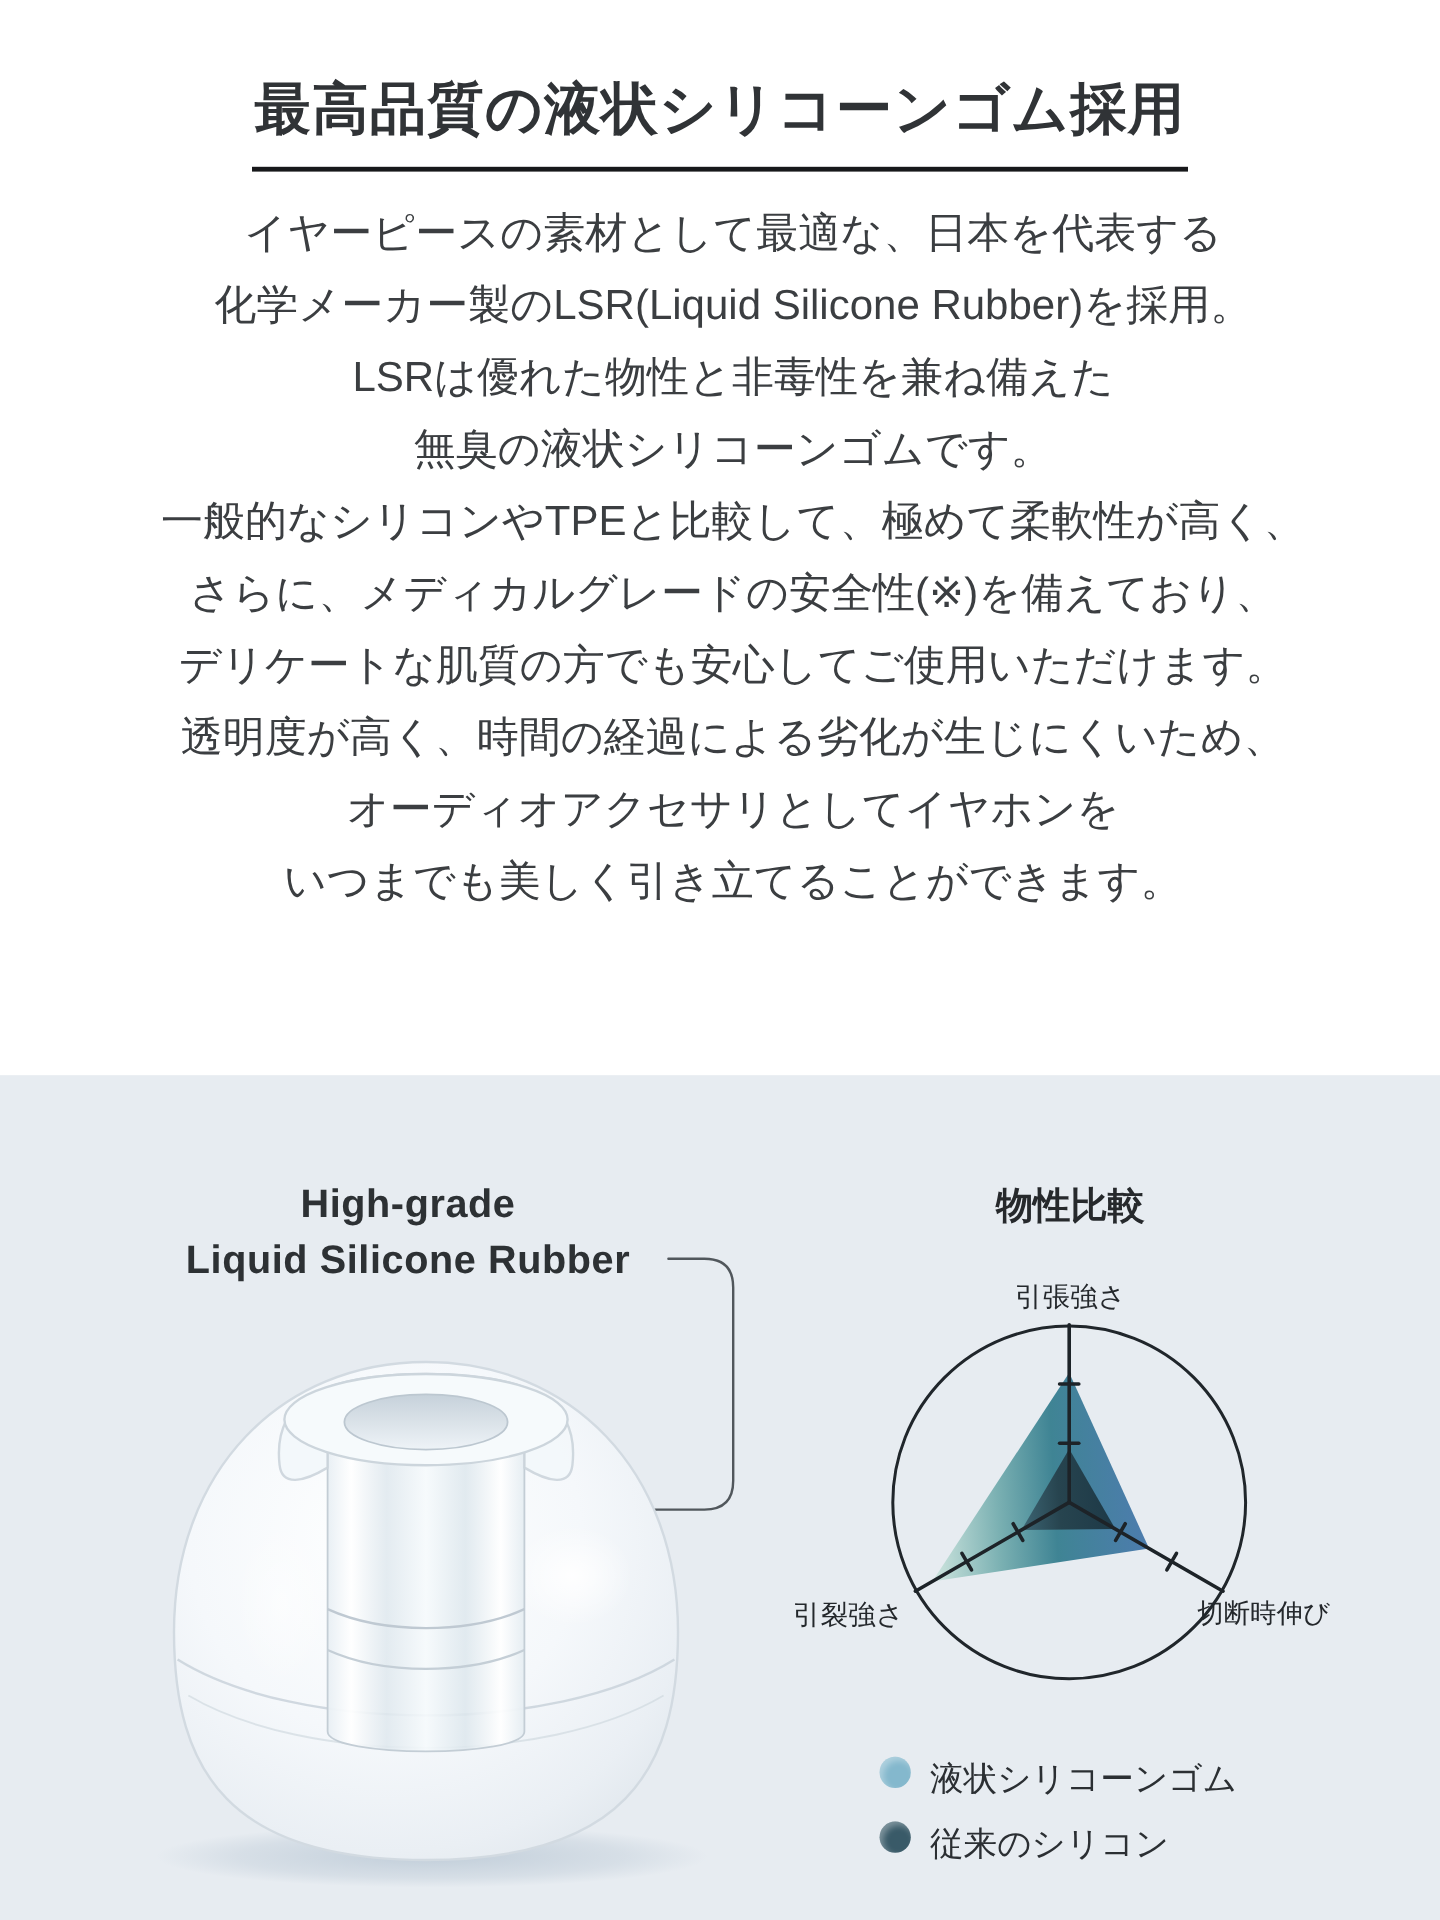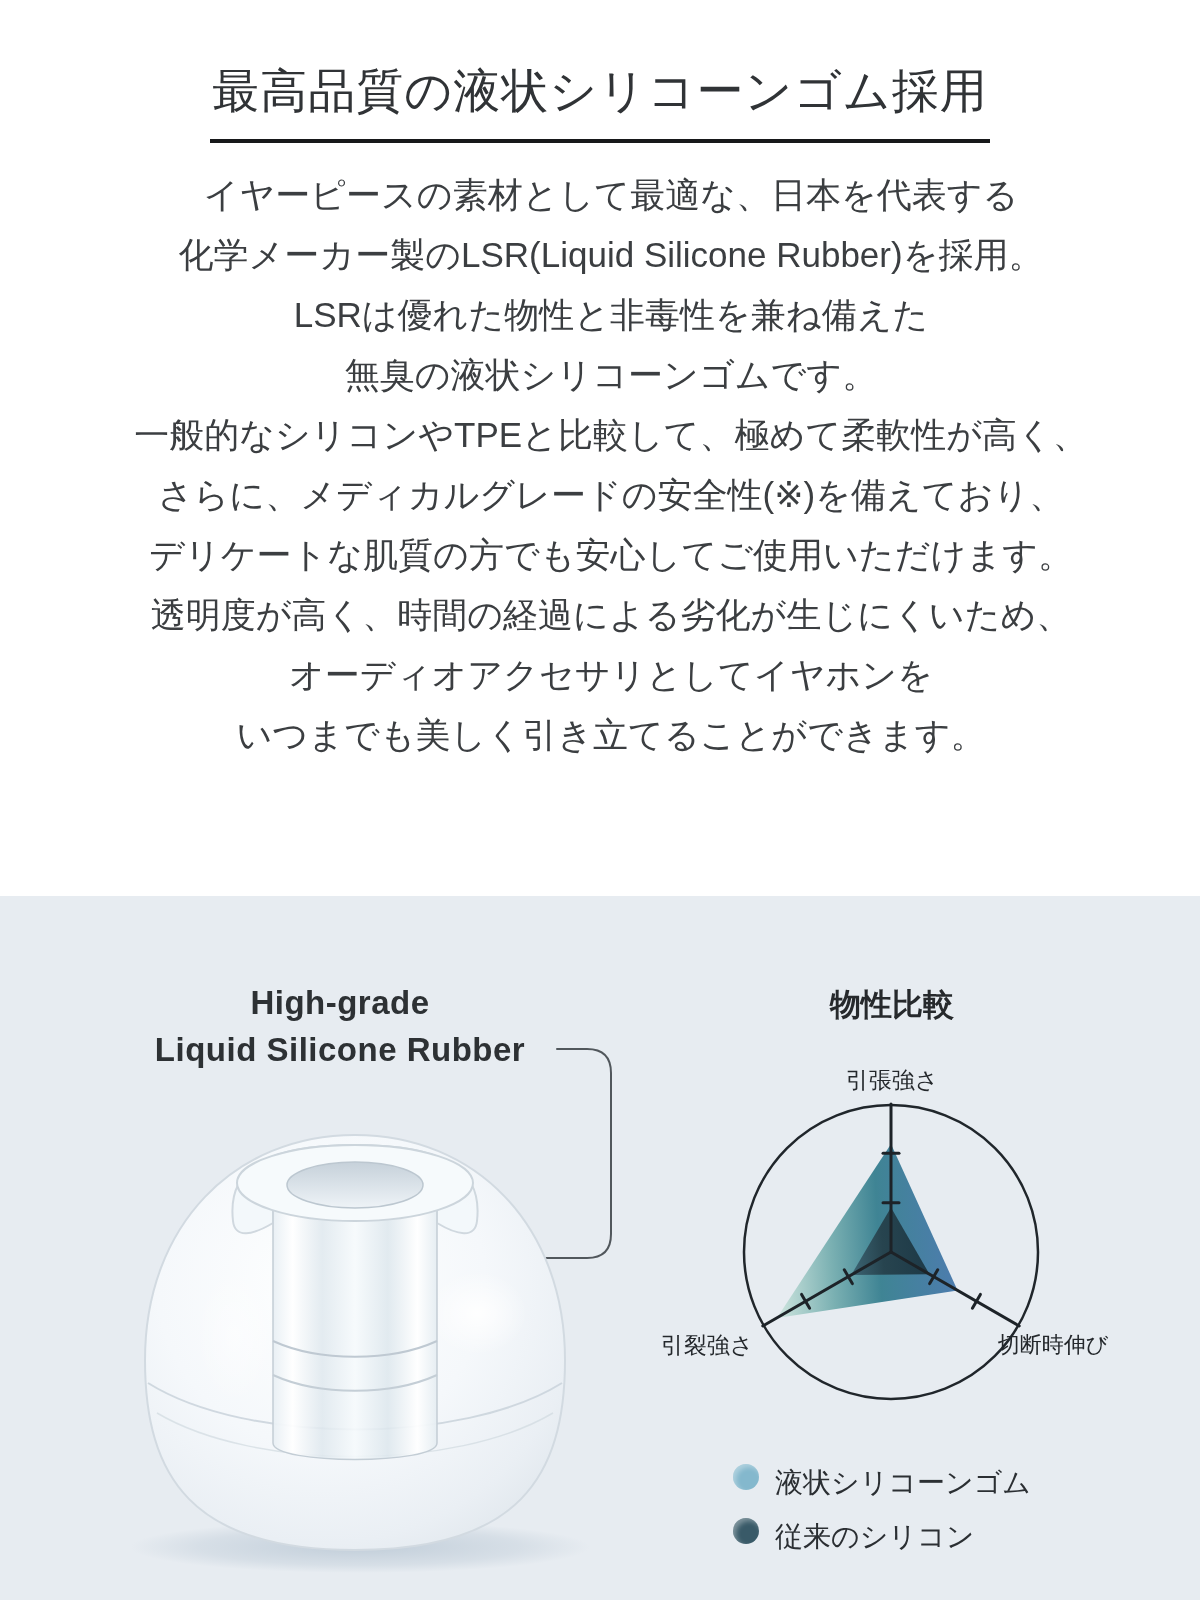--- a/index.html
+++ b/index.html
@@ -1,20 +1,20 @@
 <!DOCTYPE html>
 <html><head>
 <meta charset="utf-8">
 <style>
   html,body{margin:0;padding:0;}
   body{width:1200px;height:1600px;position:relative;background:#ffffff;
        font-family:"Liberation Sans","DejaVu Sans",sans-serif;overflow:hidden;}
   .page{position:absolute;inset:0;}
   .page-title{position:absolute;top:60px;left:0;width:1200px;margin:0;text-align:center;
-       font-size:47px;font-weight:400;color:#303336;letter-spacing:1px;}
+       font-size:47px;font-weight:700;color:#303336;letter-spacing:1px;}
   .title-underline{position:absolute;top:139px;left:50%;transform:translateX(-50%);
        width:780px;height:4px;background:#17181a;}
   .body-text{position:absolute;top:165px;left:0;width:1200px;text-align:center;
        font-size:35px;line-height:60px;color:#3b3e41;padding-left:11px;}
   .body-text .line{height:60px;}
   .footnote{position:absolute;top:840px;left:0;width:1200px;text-align:center;
        font-size:23px;color:#46494c;}
   .figure-section{position:absolute;top:896px;left:0;width:1200px;height:704px;background:#e7ecf1;}
   .product-label{position:absolute;left:80px;top:83px;width:520px;text-align:center;
        font-weight:700;font-size:33px;line-height:47px;color:#2d3134;letter-spacing:0.5px;}

